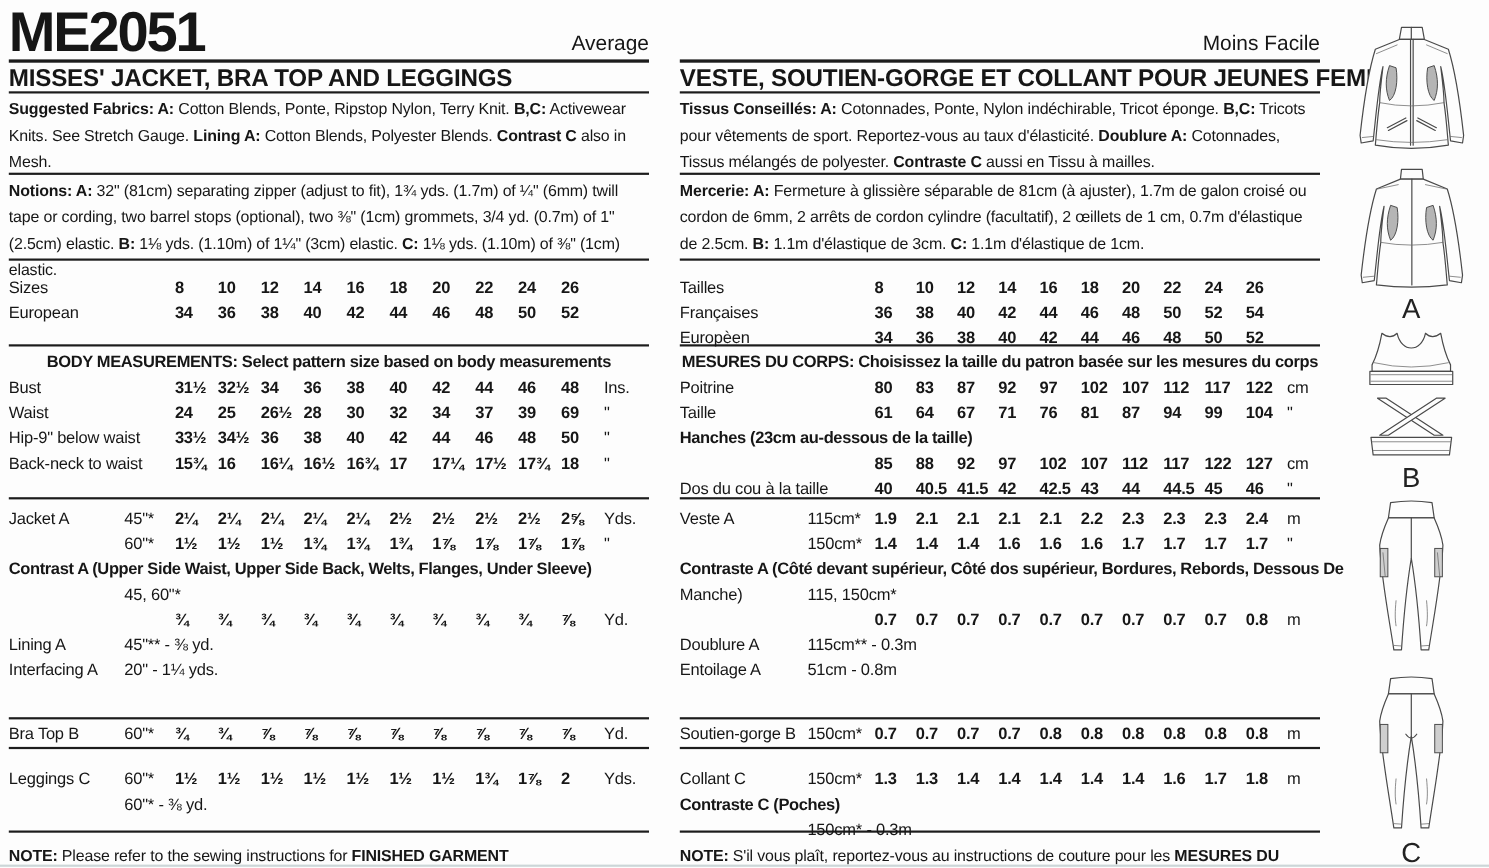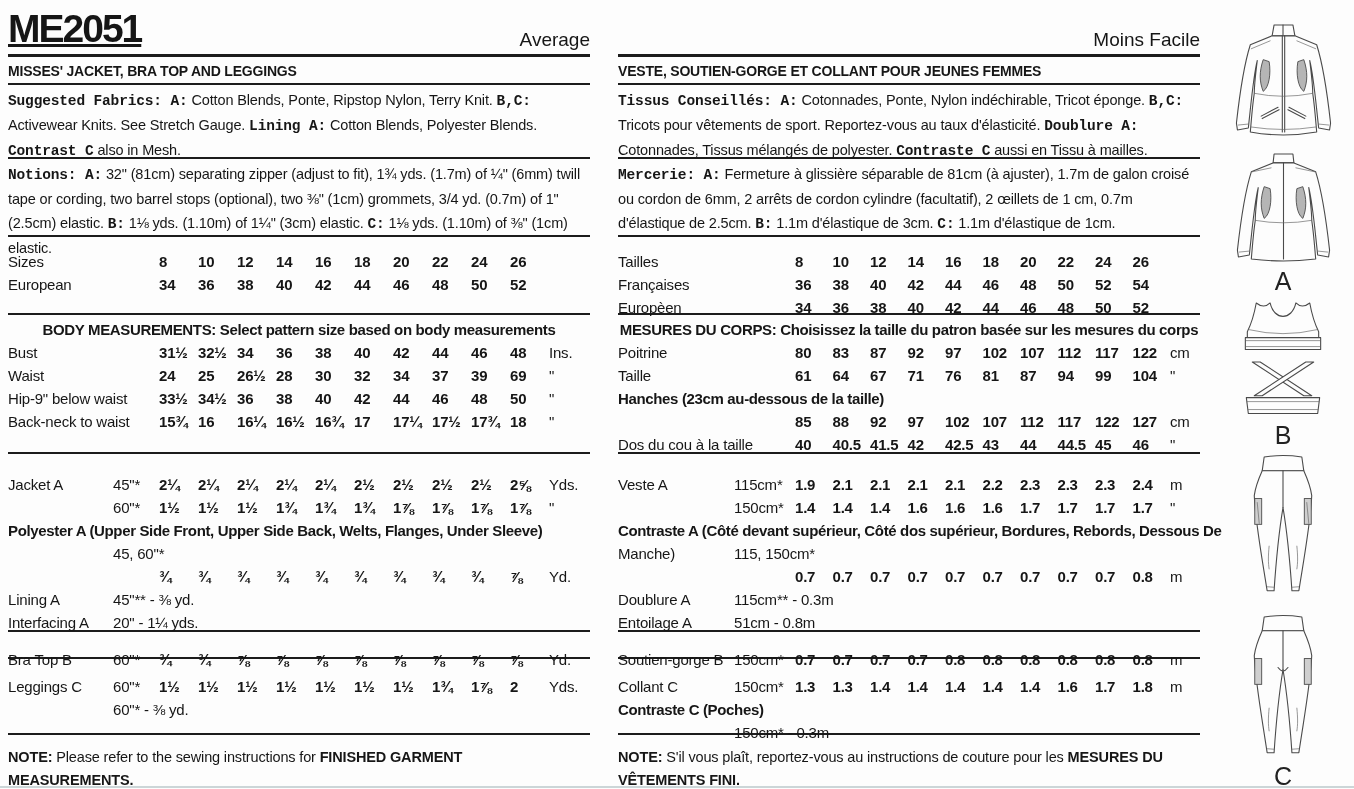--- a/index.html
+++ b/index.html
@@ -7,32 +7,32 @@
     width:1354px;height:789px;overflow:hidden;position:relative;
     background:#fdfdfd;color:#161616;
     font-family:"Liberation Sans", sans-serif;
     -webkit-font-smoothing:antialiased;
   }
   .panel{position:absolute;top:0;height:100%;width:582px;}
   .panel.en{left:8px;}
   .panel.fr{left:618px;}
   .sec{border-bottom:2.5px solid #1c1c1c;box-sizing:border-box;}
   .head{height:57px;display:flex;align-items:flex-end;justify-content:space-between;border-bottom-width:3px;padding-bottom:1px;}
-  .head .code{font-size:39px;font-weight:700;letter-spacing:-2px;line-height:48px;text-decoration:underline;}
+  .head .code{font-size:51px;font-weight:700;letter-spacing:-2px;line-height:48px;}
   .head .diff{font-size:19px;font-weight:400;line-height:26px;}
   .head.fr-head{justify-content:flex-end;}
-  .title{height:28px;line-height:28px;font-size:14px;font-weight:700;margin:0;letter-spacing:-0.2px;white-space:nowrap;}
+  .title{height:28px;line-height:28px;font-size:22px;font-weight:700;margin:0;letter-spacing:-0.2px;white-space:nowrap;}
   .para{margin:0;font-size:14.5px;font-weight:400;line-height:24px;letter-spacing:-0.15px;padding-top:3px;}
-  .para .b{font-weight:700;font-family:Liberation Mono, monospace;}
+  .para .b{font-weight:700;}
   .fabrics{height:74px;}
   .notions{height:78px;}
   .sizes{height:78px;padding-top:13px;}
   .bodysec{height:139px;padding-top:3px;}
-  .yard{height:178px;padding-top:19px;}
-  .bra{height:27px;padding-top:16px;}
+  .yard{height:200px;padding-top:6px;}
+  .bra{height:27px;padding-top:2px;}
   .leg{height:76px;padding-top:16px;}
   .note{margin:11px 0 0 0;font-size:14.5px;line-height:23px;letter-spacing:-0.15px;}
   .note .b{font-weight:700;}
   .section-head{font-size:15px;font-weight:700;line-height:23px;letter-spacing:-0.35px;white-space:nowrap;text-align:center;}
   
   .grid{font-size:15px;}
   .row{display:grid;height:23px;line-height:23px;align-items:baseline;
        grid-template-columns:var(--lab) var(--wid) repeat(10, var(--val)) var(--unit);}
   .panel.en .grid{--lab:105px;--wid:46px;--val:39px;--unit:41px;}
   .panel.fr .grid{--lab:116px;--wid:61px;--val:37.5px;--unit:30px;}
@@ -189,21 +189,21 @@
           <div class="cell val">1¾</div>
           <div class="cell val">1¾</div>
           <div class="cell val">1¾</div>
           <div class="cell val">1⅞</div>
           <div class="cell val">1⅞</div>
           <div class="cell val">1⅞</div>
           <div class="cell val">1⅞</div>
           <div class="cell unit">"</div>
         </div>
         <div class="row">
-          <div class="cell full">Polyester A (Upper Side Front, Upper Side Back, Welts, Flanges, Under Sleeve)</div>
+          <div class="cell full">Contrast A (Upper Side Waist, Upper Side Back, Welts, Flanges, Under Sleeve)</div>
         </div>
         <div class="row">
           <div class="cell lab"></div>
           <div class="cell spancell">45, 60"*</div>
         </div>
         <div class="row">
           <div class="cell lab"></div>
           <div class="cell wid"></div>
           <div class="cell val">¾</div>
           <div class="cell val">¾</div>

